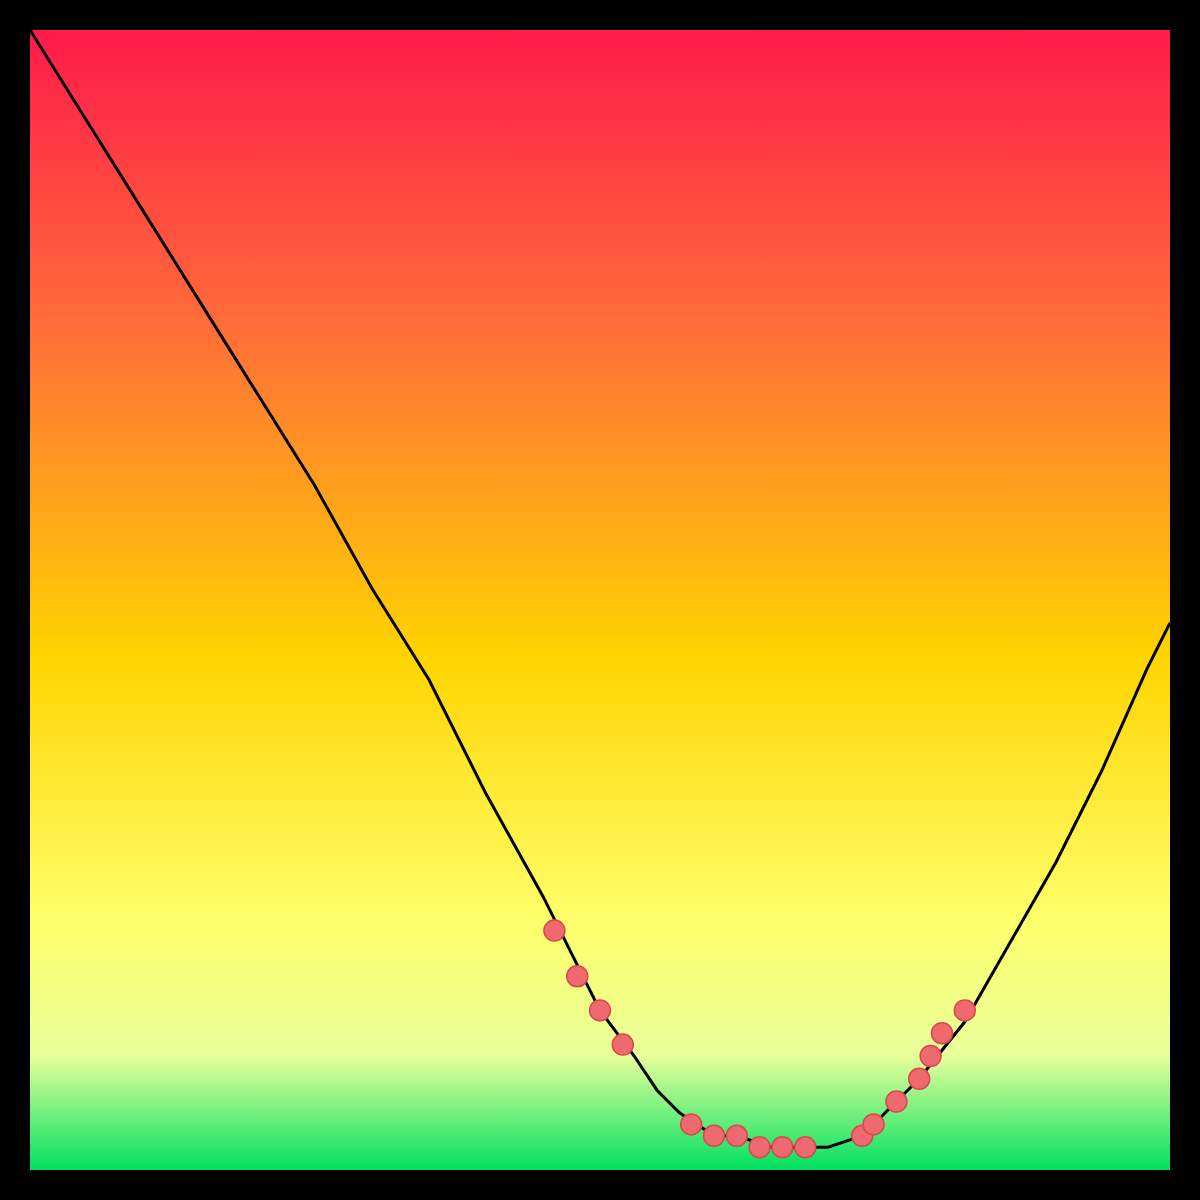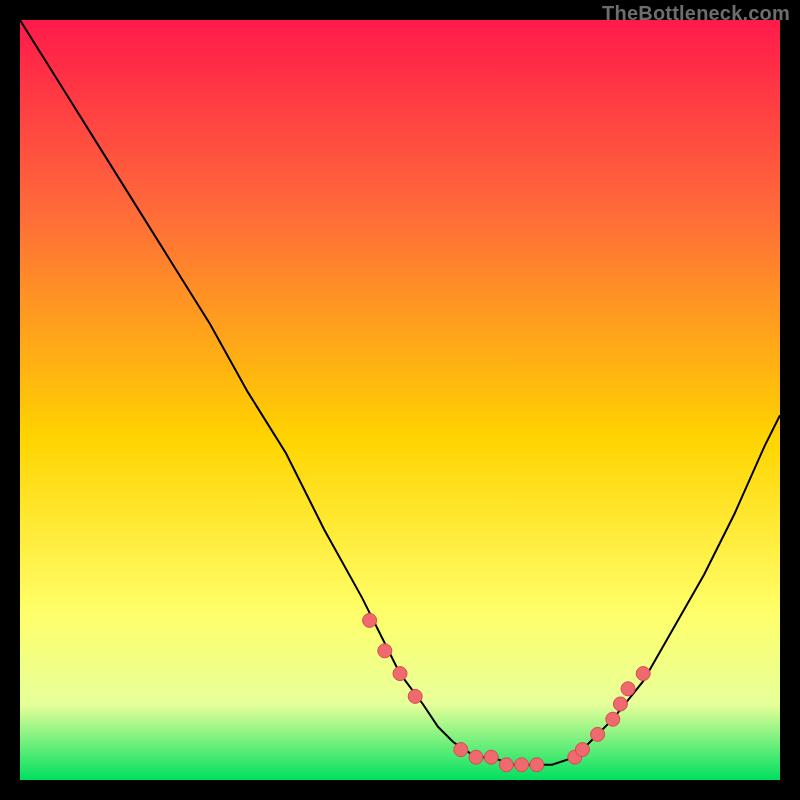--- a/index.html
+++ b/index.html
@@ -38,21 +38,20 @@
     font-weight: 600;
     color: #6d6d6d;
     letter-spacing: 0.2px;
     user-select: none;
   }
 </style>
 </head>
 <body>
 
 <div class="stage">
-  <div class="watermark">TheBottleneck.com</div>
   <div class="plot">
     <svg id="svg-root" viewBox="0 0 760 760">
       <defs>
         <linearGradient id="bg-grad" x1="0" y1="0" x2="0" y2="1">
           <stop id="g0" offset="0%" stop-color="#ff1a4a"></stop>
           <stop id="g1" offset="25%" stop-color="#ff6a3a"></stop>
           <stop id="g2" offset="55%" stop-color="#ffd400"></stop>
           <stop id="g3" offset="78%" stop-color="#ffff6a"></stop>
           <stop id="g4" offset="90%" stop-color="#e7ff9a"></stop>
           <stop id="g5" offset="100%" stop-color="#00e060"></stop>

